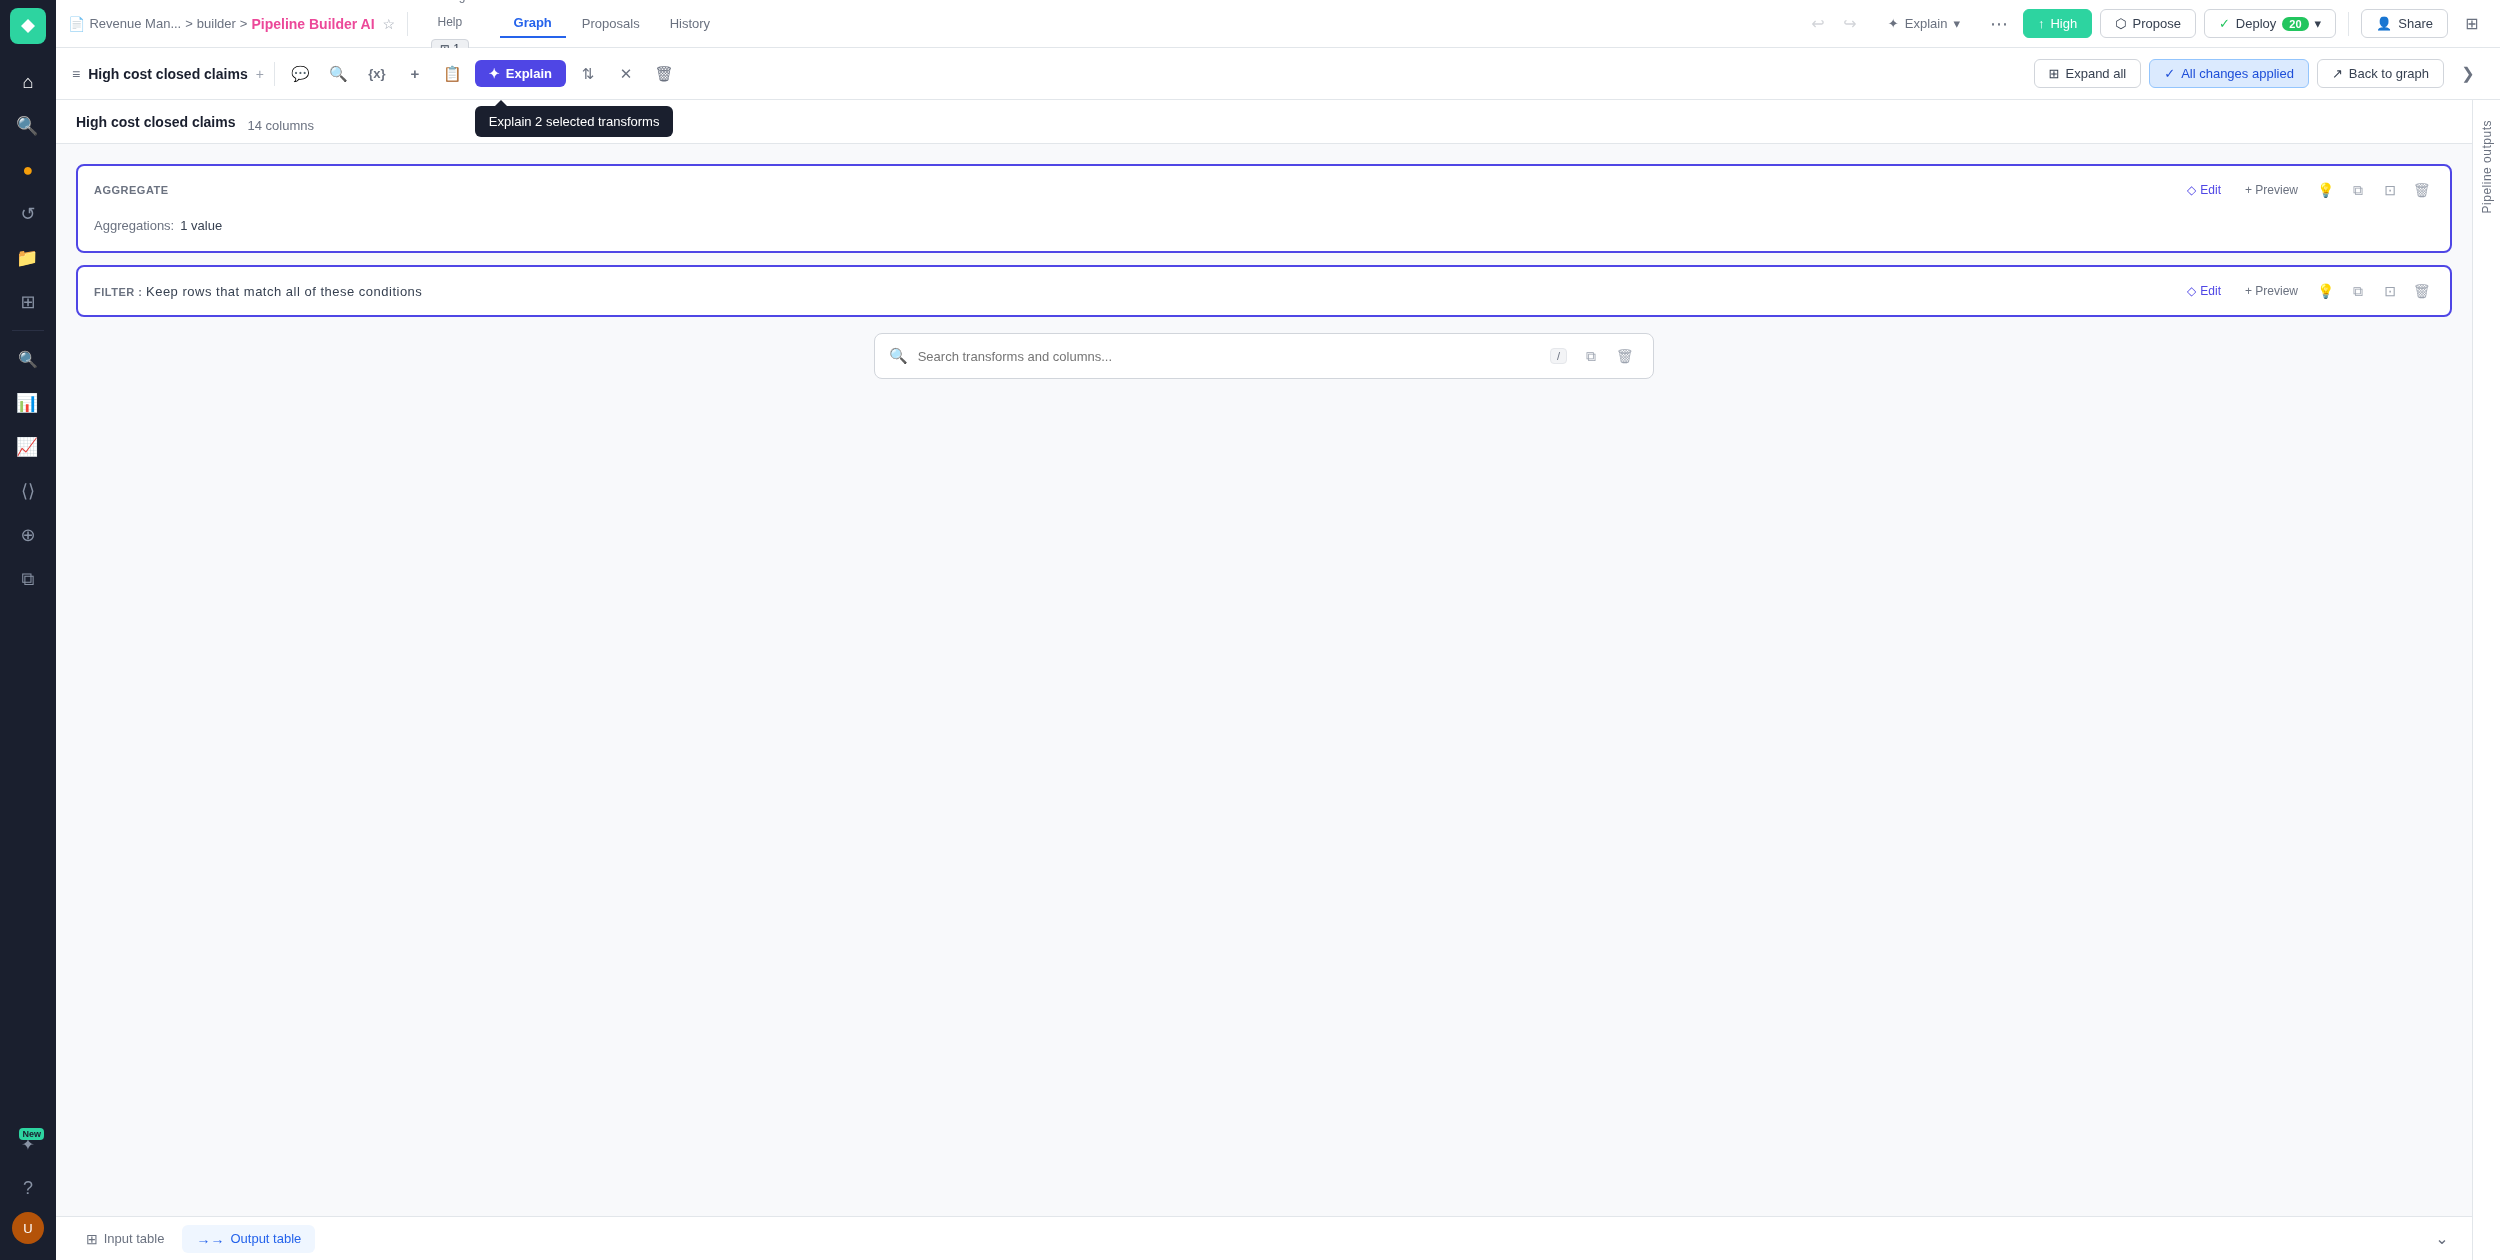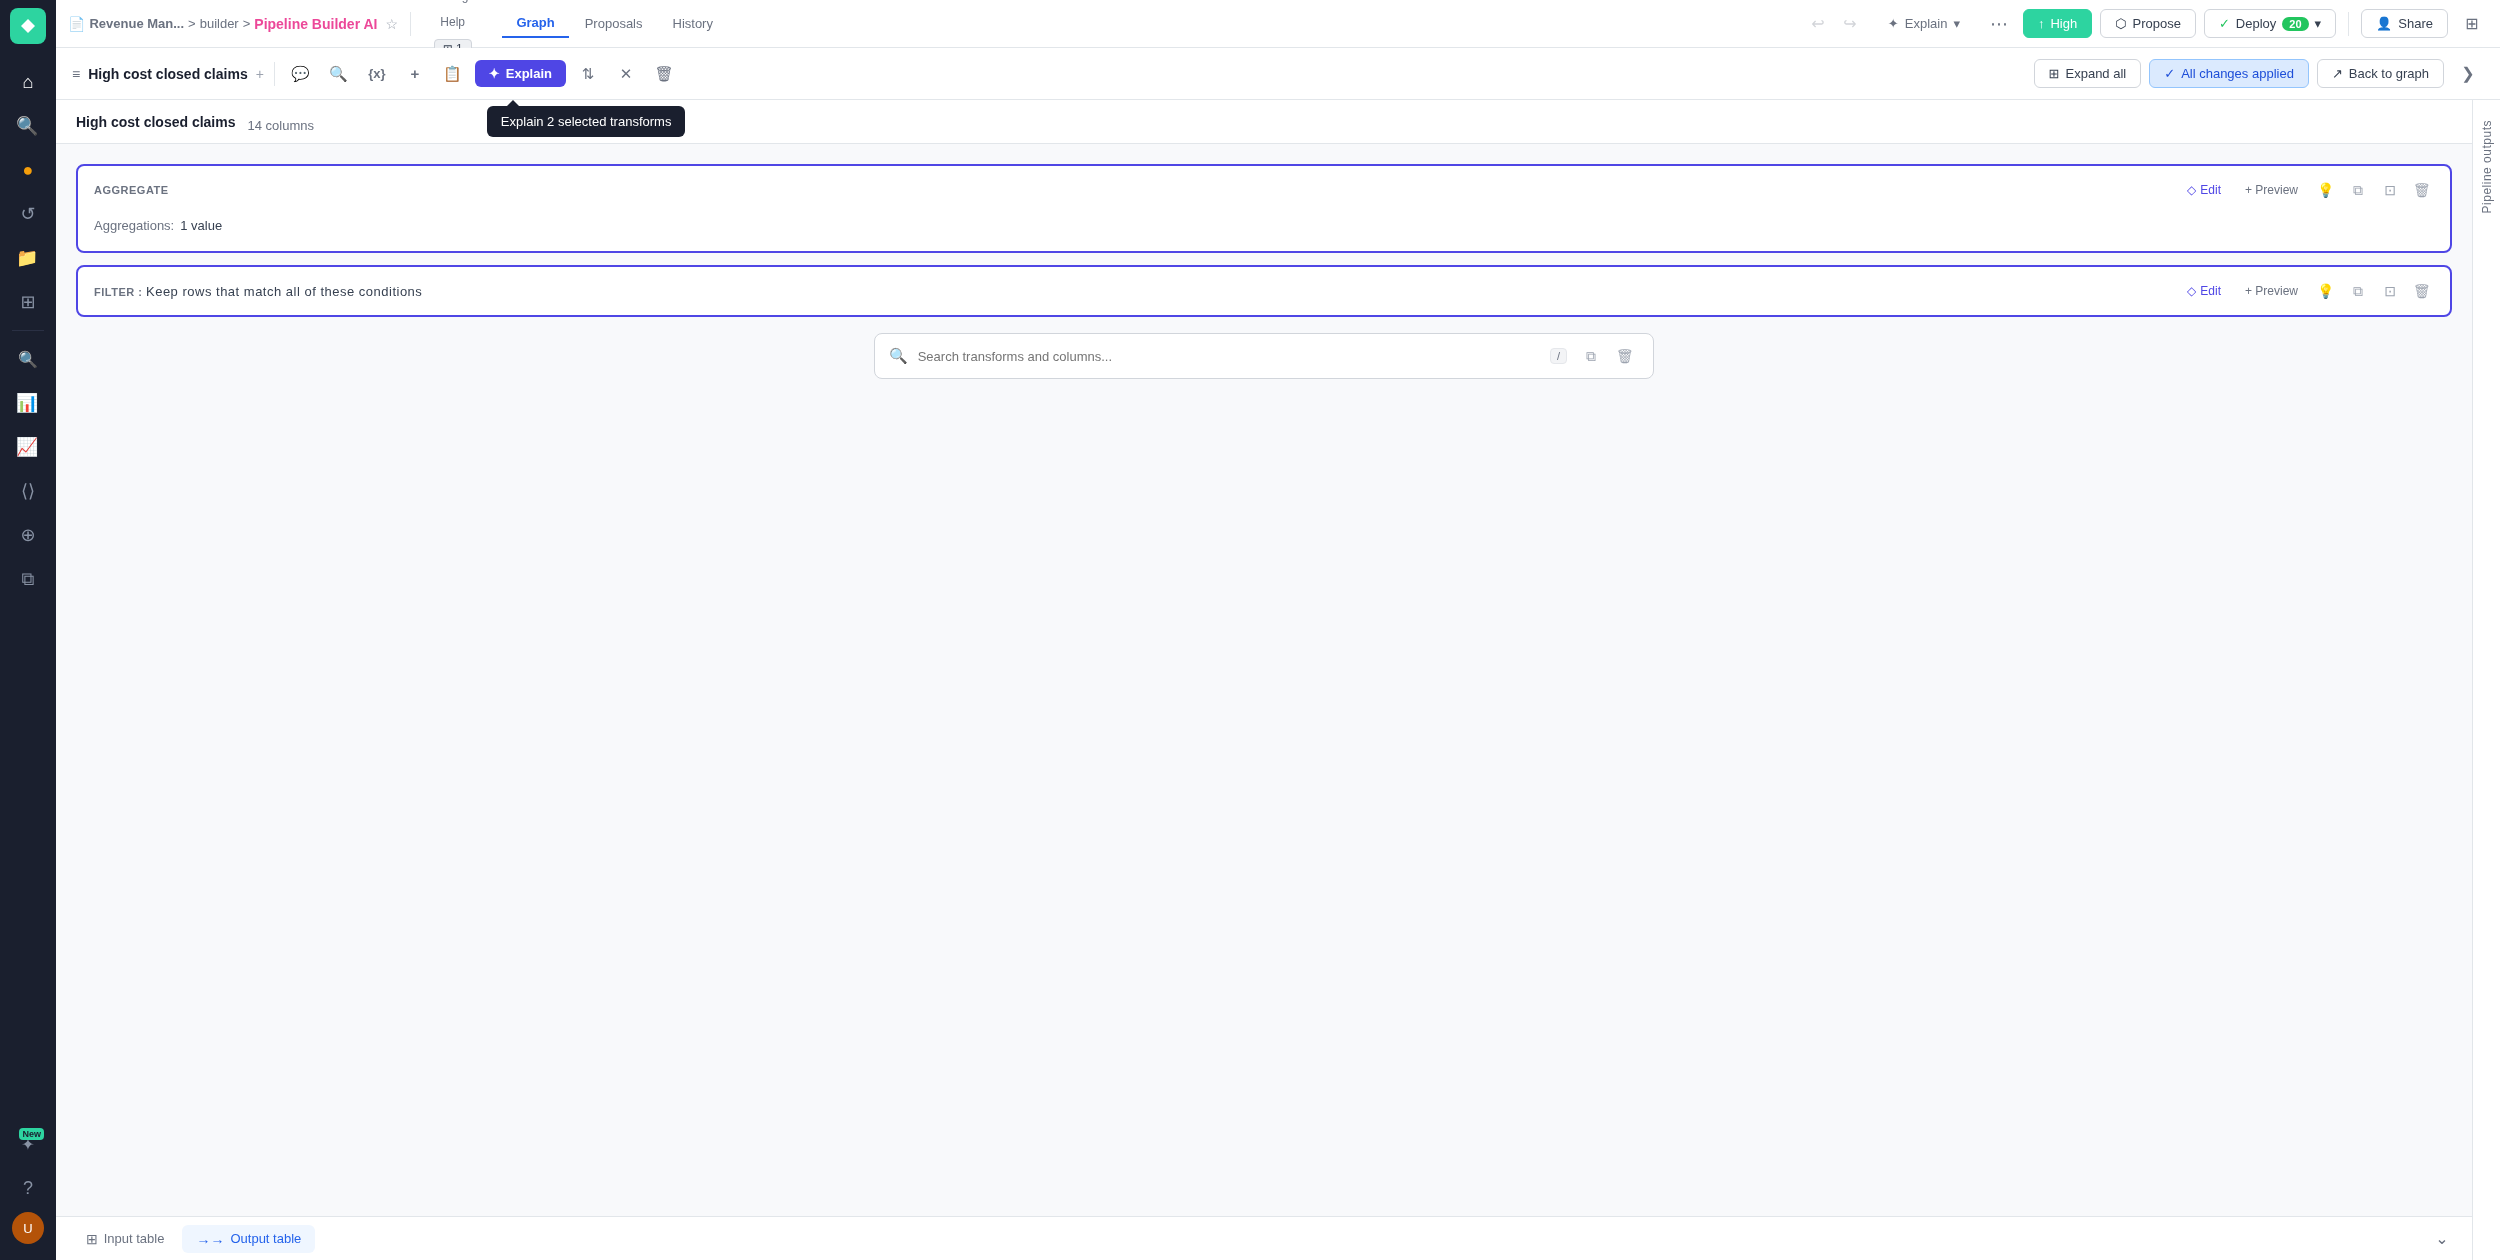--- a/index.html
+++ b/index.html
@@ -171,21 +171,21 @@
   </div>
   <div class="sidebar-icon">?</div>
   <div class="sidebar-icon" style="width:32px;height:32px;background:#b45309;border-radius:50%;font-size:13px;color:white;display:flex;align-items:center;justify-content:center;margin-bottom:8px;">U</div>
 </div>
 
 <div class="main">
 
   <div class="topbar">
     <div class="topbar-breadcrumb">
       <span style="color:#6b7280;font-size:14px;">📄</span>
-      <span style="cursor:pointer;font-weight:bold;">Revenue Man...</span>
+      <span style="cursor:pointer;">Revenue Man...</span>
       <span>&gt;</span>
       <span style="cursor:pointer;">builder</span>
       <span>&gt;</span>
       <span class="current">Pipeline Builder AI</span>
     </div>
     <span class="topbar-star">☆</span>
     <div class="topbar-divider"></div>
     <div class="topbar-meta">
       <span class="menu-item">File</span>
       <span class="menu-item">Settings</span>
@@ -249,21 +249,21 @@
     <div class="toolbar2-btn" style="font-size:13px;font-weight:600;">{x}</div>
     <div class="toolbar2-btn" style="font-weight:600;">+</div>
     <div class="toolbar2-btn">📋</div>
 
     <div style="position:relative;">
       <div class="toolbar2-explain">
         <span>✦</span>
         <span>Explain</span>
       </div>
 
-      <div class="tooltip" style="top:46px;left:12px;">
+      <div class="tooltip" style="top:46px;left:0px;">
         <span>Explain 2 selected transforms</span>
       </div>
     </div>
     <div class="toolbar2-btn">⇅</div>
     <div class="toolbar2-btn">✕</div>
     <div class="toolbar2-btn">🗑</div>
     <div class="toolbar2-right">
       <div class="expand-all-btn">
         <span>⊞</span>
         <span>Expand all</span>

